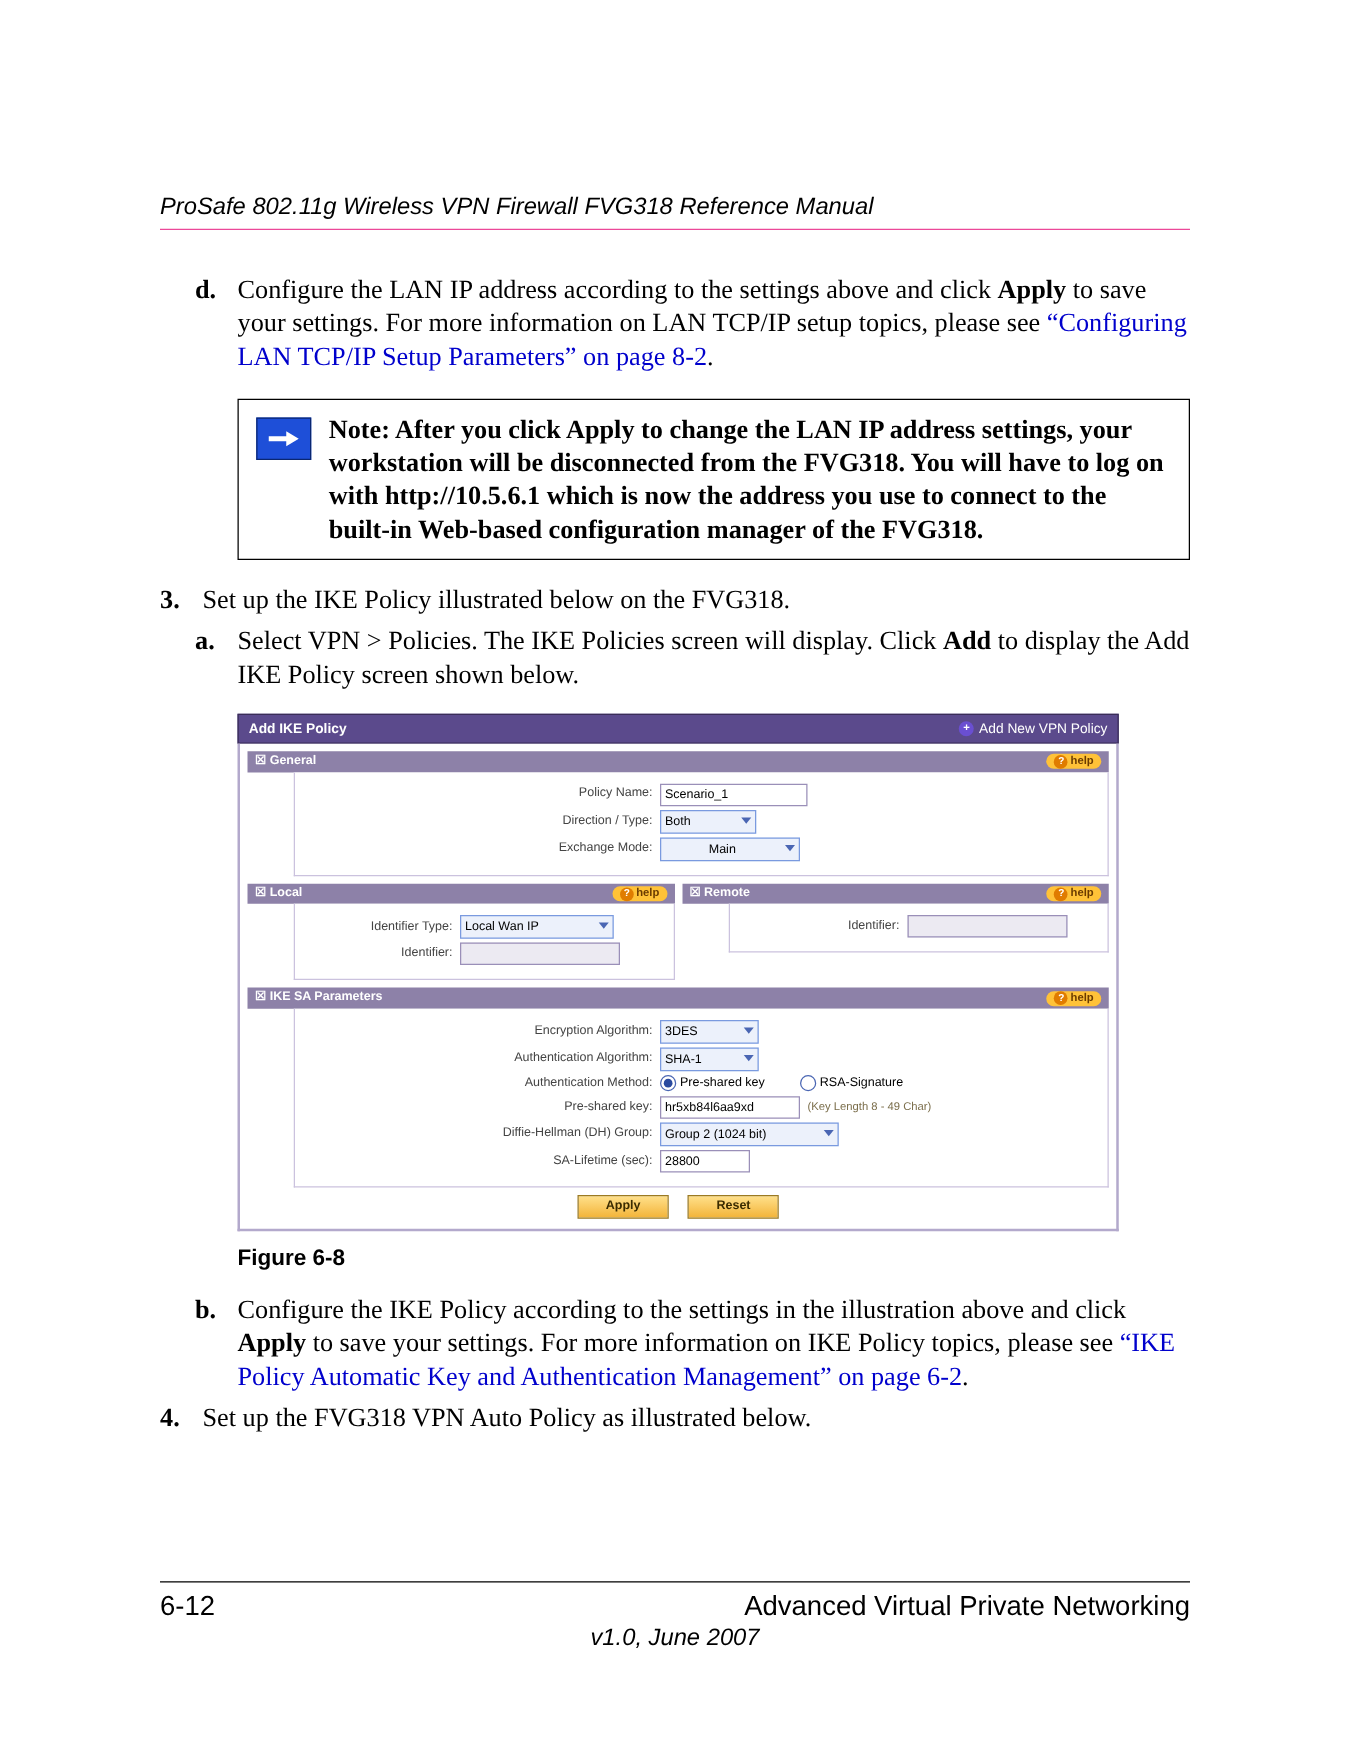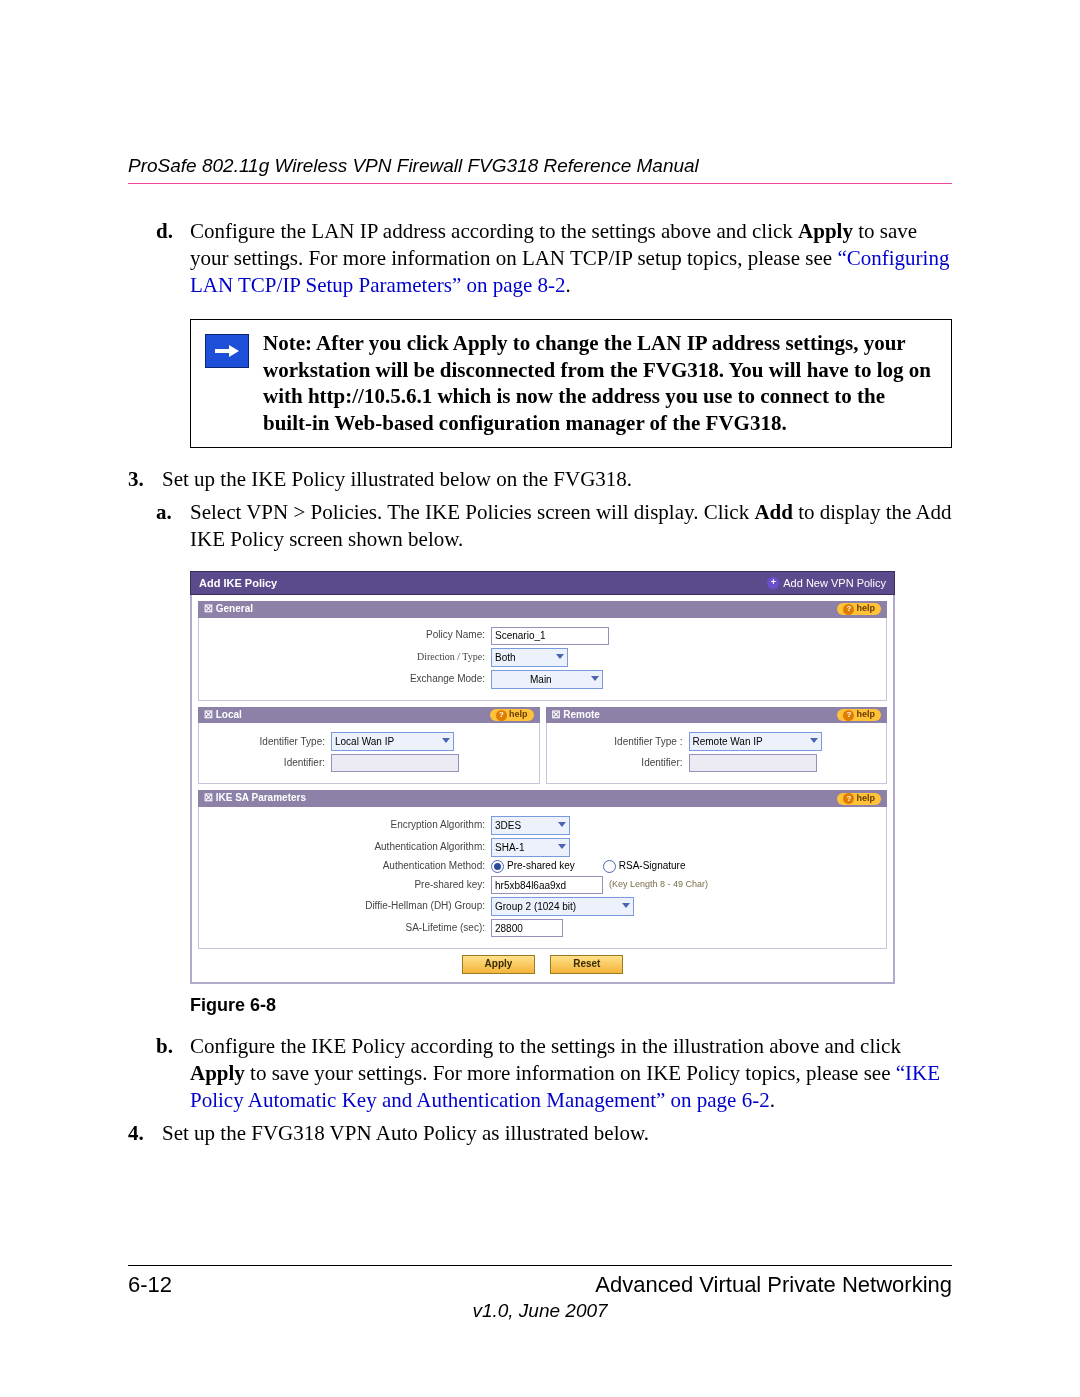--- a/index.html
+++ b/index.html
@@ -91,21 +91,21 @@
     display:flex; justify-content:space-between; align-items:center;
   }
   .help-badge {
     background:#ffc238; color:#6a3b00;
     border-radius:8px; padding:0 6px; font-size:9px; font-weight:bold;
     display:inline-flex; align-items:center; gap:2px;
   }
   .help-badge::before{content:"?";background:#e07c00;color:#fff;border-radius:50%;width:11px;height:11px;display:inline-flex;align-items:center;justify-content:center;font-size:8px;}
   .section-body {
     border:1px solid #cbc2de; border-top:none;
-    background:#fff; padding:6px 8px 8px 8px;
+    background:#fff; padding:6px 8px 8px 8px;margin-left:37px;
   }
   .row { display:flex; align-items:center; margin:3px 0; }
   .lbl { text-align:right; padding-right:6px; color:#444; }
   .inp { border:1px solid #9a8fb8; background:#fff; height:16px; padding:0 3px; font-size:10px; font-family:inherit; }
   .sel { border:1px solid #7a9adf; background:#ecf1fb; height:17px; font-size:10px; padding:0 14px 0 3px; appearance:none; position:relative; }
   .sel-wrap{position:relative;display:inline-block;}
   .sel-wrap::after{content:"";position:absolute;right:4px;top:6px;border-left:4px solid transparent;border-right:4px solid transparent;border-top:5px solid #4a66b3;pointer-events:none;}
   .two-col { display:flex; gap:6px; margin-top:6px; }
   .two-col > div { flex:1; }
   .radio-dot{width:11px;height:11px;border:1px solid #4a66b3;border-radius:50%;display:inline-block;vertical-align:middle;margin-right:3px;position:relative;}
@@ -177,21 +177,21 @@
           <div class="section-hdr">
             <span>☒ <span>General</span></span>
             <span class="help-badge">help</span>
           </div>
           <div class="section-body">
             <div class="row">
                 <div class="lbl" style="width:278px;">Policy Name:</div>
               <input class="inp" style="width: 110px;" value="Scenario_1">
               </div>
             <div class="row">
-                <div class="lbl" style="width:278px;font-family:Liberation Serif, serif;">Direction / Type:</div>
+                <div class="lbl" style="width:278px;">Direction / Type:</div>
               <span class="sel-wrap"><input class="sel" style="width: 58px;" value="Both"></span>
               </div>
             <div class="row">
                 <div class="lbl" style="width:278px;">Exchange Mode:</div>
               <span class="sel-wrap"><input class="sel" style="width: 58px; padding-left: 38px;" value="Main"></span>
               </div>
           </div>
 
           <div class="two-col">
             <div>
@@ -210,24 +210,20 @@
                   </div>
               </div>
             </div>
             <div>
               <div class="section-hdr">
                 <span>☒ <span>Remote</span></span>
                 <span class="help-badge">help</span>
               </div>
               <div class="section-body">
                 <div class="row">
-                    <div class="lbl" style="width:128px;">Identifier Type :</div>
-                  <span class="sel-wrap"><input class="sel" style="width: 114px;" value="Remote Wan IP"></span>
-                  </div>
-                <div class="row">
                     <div class="lbl" style="width:128px;">Identifier:</div>
                   <input class="inp" style="width: 120px; background: rgb(236, 234, 242);" value="">
                   </div>
               </div>
             </div>
           </div>
 
           <div style="margin-top:6px;">
             <div class="section-hdr">
               <span>☒ <span>IKE SA Parameters</span></span>

